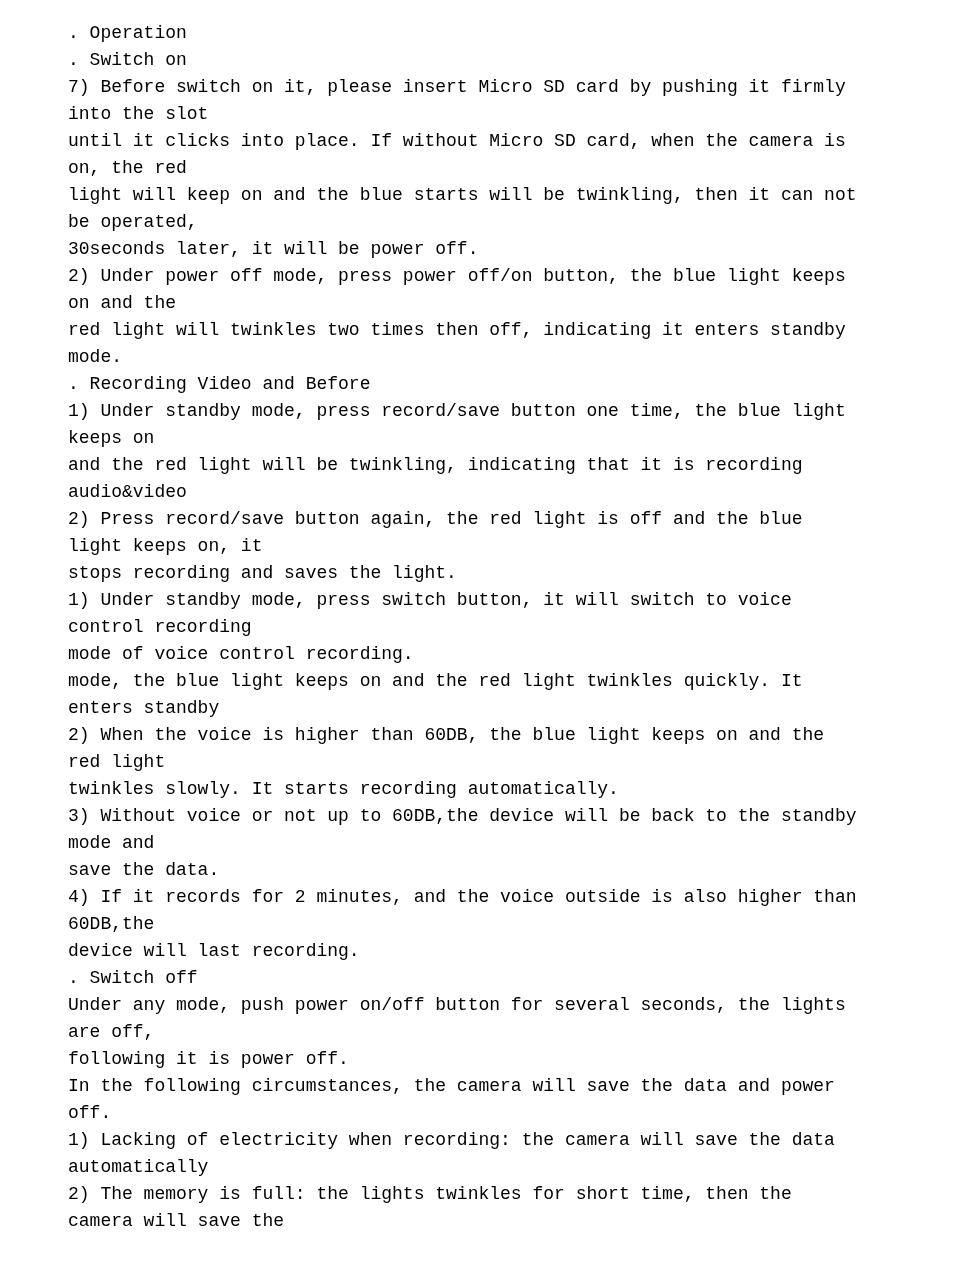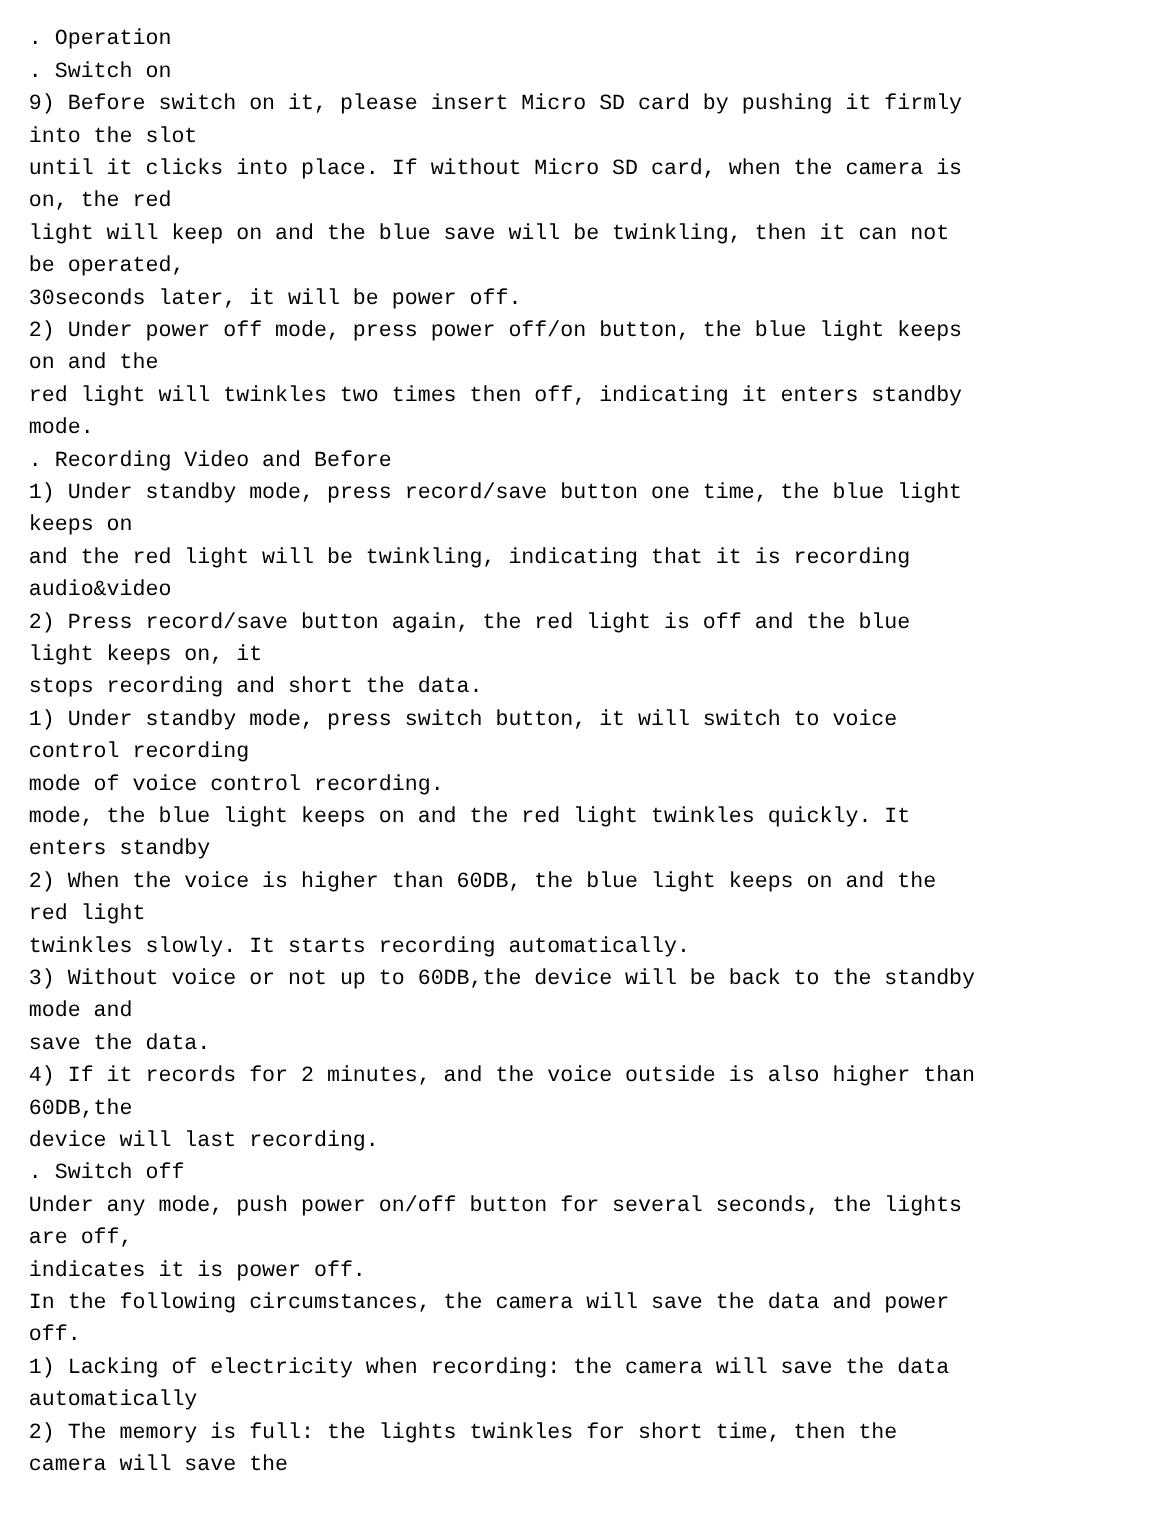--- a/index.html
+++ b/index.html
@@ -17,68 +17,69 @@
       width: 960px;
       min-height: 1279px;
     }
     .content {
       width: 100%;
     }
     p {
       margin-bottom: 0;
       white-space: pre-wrap;
       word-break: break-word;
+      margin-left: 44px;
     }
   </style>
 </head>
 <body>
 
 <div class="content">
   <div id="text-container">
       <p>. Operation</p>
       <p>. Switch on</p>
-      <p>9) Before switch on it, please insert Micro SD card by pushing it firmly
+      <p>7) Before switch on it, please insert Micro SD card by pushing it firmly
 into the slot</p>
       <p>until it clicks into place. If without Micro SD card, when the camera is
 on, the red</p>
-      <p>light will keep on and the blue save will be twinkling, then it can not
+      <p>light will keep on and the blue starts will be twinkling, then it can not
 be operated,</p>
       <p>30seconds later, it will be power off.</p>
       <p>2) Under power off mode, press power off/on button, the blue light keeps
 on and the</p>
       <p>red light will twinkles two times then off, indicating it enters standby
 mode.</p>
       <p>. Recording Video and Before</p>
       <p>1) Under standby mode, press record/save button one time, the blue light
 keeps on</p>
       <p>and the red light will be twinkling, indicating that it is recording
 audio&amp;video</p>
       <p>2) Press record/save button again, the red light is off and the blue
 light keeps on, it</p>
-      <p>stops recording and short the data.</p>
+      <p>stops recording and saves the light.</p>
       <p>1) Under standby mode, press switch button, it will switch to voice
 control recording</p>
       <p>mode of voice control recording.</p>
       <p>mode, the blue light keeps on and the red light twinkles quickly. It
 enters standby</p>
       <p>2) When the voice is higher than 60DB, the blue light keeps on and the
 red light</p>
       <p>twinkles slowly. It starts recording automatically.</p>
       <p>3) Without voice or not up to 60DB,the device will be back to the standby
 mode and</p>
       <p>save the data.</p>
       <p>4) If it records for 2 minutes, and the voice outside is also higher than
 60DB,the</p>
       <p>device will last recording.</p>
       <p>. Switch off</p>
       <p></p>
       <p></p>
       <p>Under any mode, push power on/off button for several seconds, the lights
 are off,</p>
-      <p>indicates it is power off.</p>
+      <p>following it is power off.</p>
       <p></p>
       <p>In the following circumstances, the camera will save the data and power
 off.</p>
       <p></p>
       <p>1) Lacking of electricity when recording: the camera will save the data
 automatically</p>
       <p>2) The memory is full: the lights twinkles for short time, then the
 camera will save the</p>
     </div>
 </div>

